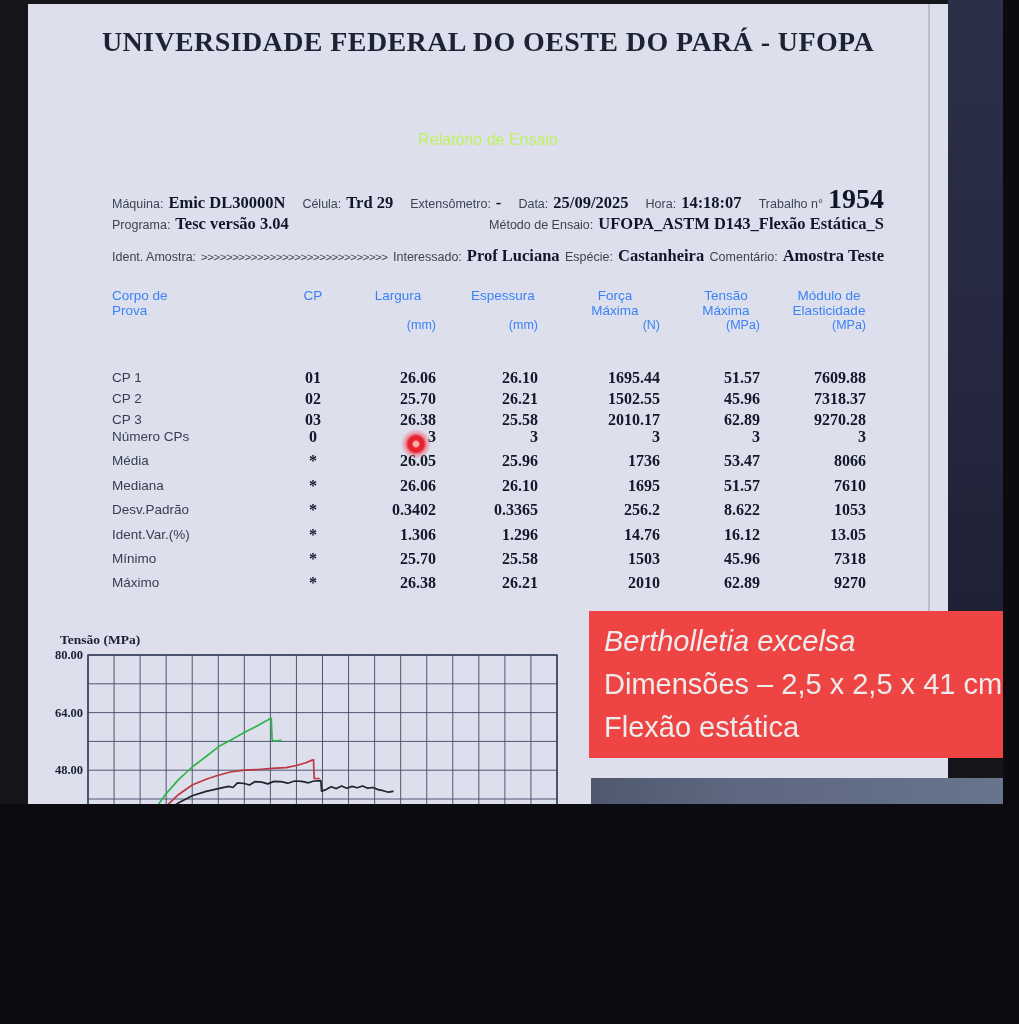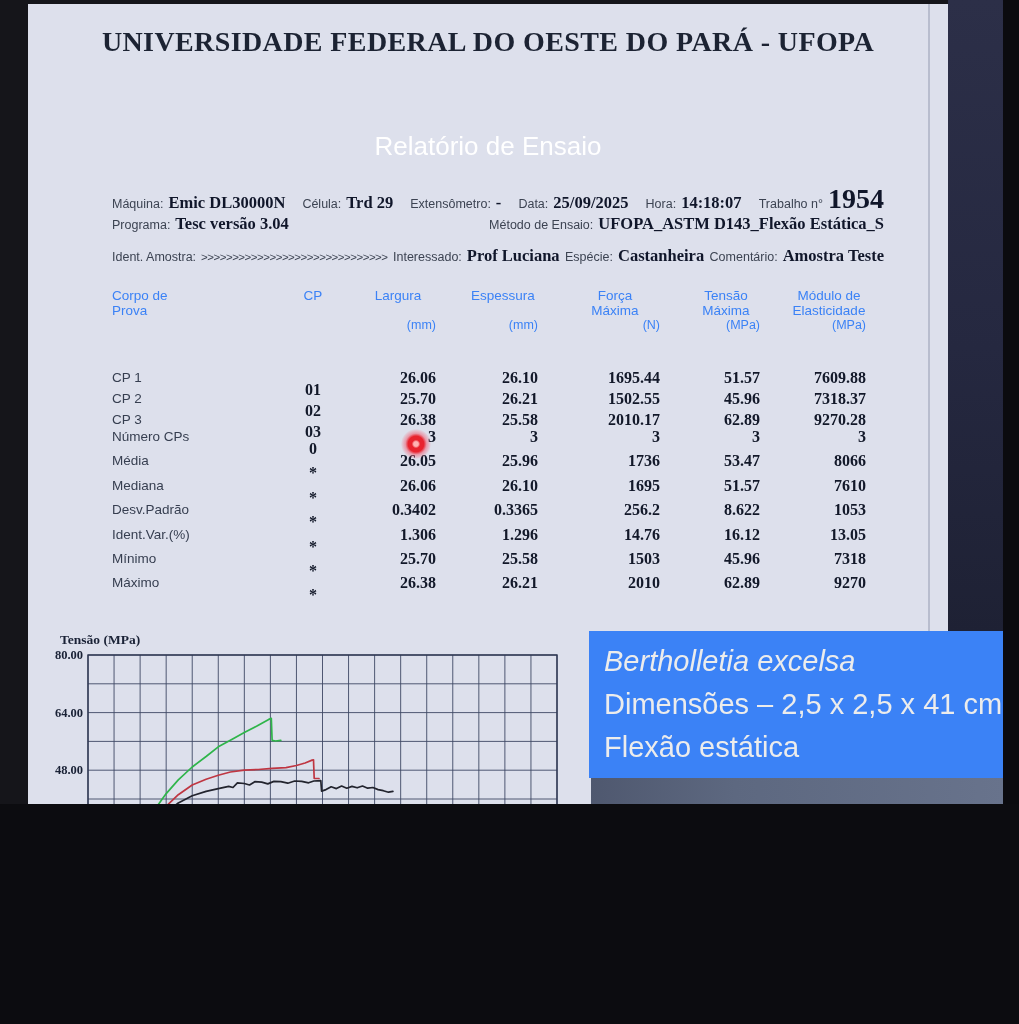--- a/index.html
+++ b/index.html
@@ -15,29 +15,29 @@
   .strip-black{position:absolute;left:1003px;top:0;width:16px;height:1024px;background:#0b0b0f;}
   .wall{position:absolute;left:591px;top:778px;width:412px;height:130px;
         background:linear-gradient(90deg,#4f586f 0%,#5d6880 35%,#68738c 100%);}
   .wood{position:absolute;left:591px;top:905px;width:421px;height:106px;
         background:
           repeating-linear-gradient(97deg,rgba(0,0,0,0) 0 34px,rgba(62,36,48,.55) 34px 36px),
           linear-gradient(135deg,#93717b 0%,#a9868e 45%,#b3949c 100%);}
   .strip-bottom{position:absolute;left:0;top:1008px;width:1019px;height:16px;
                 background:#17160f;border-top:1px solid #2e2c1e;}
   
-  .caption{position:absolute;left:589px;top:631px;width:414px;height:147px;background:#3b82f6;
+  .caption{position:absolute;left:589px;top:611px;width:414px;height:147px;background:#ef4444;
            color:#ececec;padding:9px 0 0 15px;box-sizing:border-box;}
   .caption div{font-size:29px;line-height:43px;white-space:nowrap;}
   .caption .sci{font-style:italic;}
   
   .t-center{position:absolute;left:40px;width:896px;text-align:center;color:#1c2333;}
   .title1{top:26px;font-family:"Liberation Serif",serif;font-weight:bold;font-size:28px;letter-spacing:.4px;}
   .title2{top:67px;font-family:"Liberation Serif",serif;font-weight:600;font-size:21px;letter-spacing:.3px;color:#232a3c;}
-  .report-title{top:131px;font-size:26px;color:#ffffff;}
+  .report-title{top:131px;font-size:16px;color:#bef264;}
   .info-row{position:absolute;left:112px;width:772px;display:flex;justify-content:space-between;
             align-items:baseline;}
   .pair{white-space:nowrap;}
   .ilbl{font-size:12.5px;color:#3c4352;margin-right:5px;}
   .ival{font-family:"Liberation Serif",serif;font-weight:bold;font-size:16.5px;color:#10162a;}
   .ival.big{font-size:28px;}
   .ival.mono-arrows{font-family:"Liberation Sans",sans-serif;font-weight:normal;font-size:11.5px;
                     letter-spacing:-.5px;color:#3c4352;}
   
   .tbl{position:absolute;left:112px;display:grid;
@@ -48,21 +48,21 @@
   .th{font-size:13.5px;line-height:15px;color:#3b82f6;text-align:center;}
   .th.c0{text-align:left;}
   .th div{min-height:15px;}
   .th .unit{text-align:right;padding-right:16px;font-size:12.5px;}
   .th.c0 .unit,.th.c1 .unit{visibility:hidden;}
   .lbl{font-size:13.5px;color:#363e50;text-align:left;}
   #tbl-data .lbl{line-height:21px;}
   #tbl-stats .lbl{line-height:24.4px;}
   .num{font-family:"Liberation Serif",serif;font-weight:bold;font-size:16px;color:#121829;
        text-align:right;padding-right:16px;}
-  .num.center{text-align:center;padding-right:0;margin-top:12px;}
+  .num.center{text-align:center;padding-right:0;}
   #tbl-data .num{line-height:21px;}
   #tbl-stats .num{line-height:24.4px;}
   
   .laser{position:absolute;left:401px;top:429px;width:30px;height:30px;border-radius:50%;
          background:radial-gradient(circle,#ffb3b3 0 11%,#e8232e 20% 37%,rgba(243,80,100,.5) 50%,rgba(243,100,120,0) 72%);}
   
   #chart-svg{position:absolute;left:52px;top:622px;}
   .legend{position:absolute;left:80px;top:954px;display:flex;gap:16px;}
   .legend-item{font-family:"Liberation Serif",serif;font-style:italic;font-weight:bold;font-size:13px;
                color:#1c2440;border-left:2px solid #27304e;border-bottom:2px solid #27304e;

